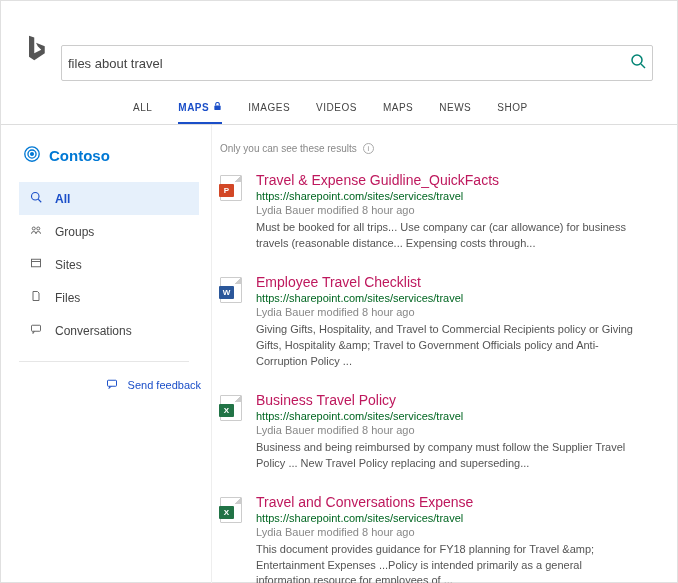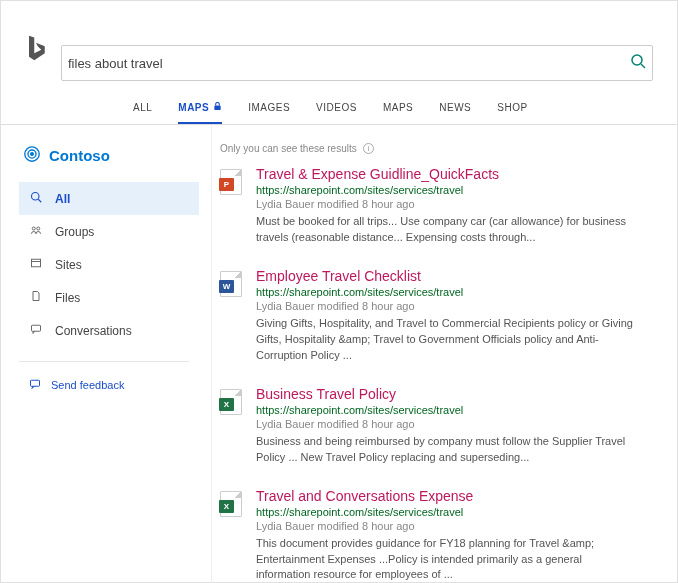--- a/index.html
+++ b/index.html
@@ -24,25 +24,25 @@
     
     
     .sidebar { width: 210px; padding: 20px 0 0 18px; border-right: none; }
     .org-title { display: flex; align-items: center; gap: 8px; color: #0078d4; font-weight: 700; font-size: 15px; margin-bottom: 16px; padding-left: 4px; }
     .org-icon svg { width: 18px; height: 18px; }
     .side-item { display: flex; align-items: center; gap: 12px; font-size: 12px; color: #444; padding: 9px 10px; cursor: pointer; border-radius: 0; width: 180px; }
     .side-item.selected { background: #e6f0fb; color: #1a4ec8; font-weight: 600; }
     .side-item .side-icon { width: 14px; text-align: center; color: #666; }
     .side-item.selected .side-icon { color: #1a4ec8; }
     .side-divider { border: none; border-top: 1px solid #e6e6e6; margin: 14px 0 10px 0; width: 170px; }
-    .send-feedback { display: flex; align-items: center; gap: 10px; font-size: 11px; color: #1a4ec8; padding: 6px 10px; cursor: pointer; }
+    .send-feedback { display: flex; align-items: center; gap: 10px; font-size: 11px; color: #1a4ec8; padding: 6px 10px; cursor: pointer; justify-content: flex-end; }
     
     
     .results-panel { flex: 1; padding: 18px 24px 0 8px; overflow: hidden; border-left: 1px solid #eee; }
-    .privacy-note { font-size: 10px; color: #888; margin-bottom: 12px; display: flex; align-items: center; gap: 6px; }
+    .privacy-note { font-size: 10px; color: #888; margin-bottom: 18px; display: flex; align-items: center; gap: 6px; }
     .info-circle { width: 11px; height: 11px; border: 1px solid #aaa; border-radius: 50%; display: inline-flex; align-items: center; justify-content: center; font-size: 7px; color: #888; }
     
     .result { display: flex; gap: 14px; margin-bottom: 22px; }
     .doc-icon { width: 22px; height: 26px; flex-shrink: 0; margin-top: 3px; }
     .result-body { flex: 1; }
     .result-title { color: #be185d; font-size: 14px; margin-bottom: 2px; cursor: pointer; }
     .result-url { color: #006621; font-size: 11px; margin-bottom: 2px; }
     .result-meta { color: #888; font-size: 11px; margin-bottom: 4px; }
     .result-snippet { color: #545454; font-size: 11px; line-height: 1.45; max-width: 380px; }
     

